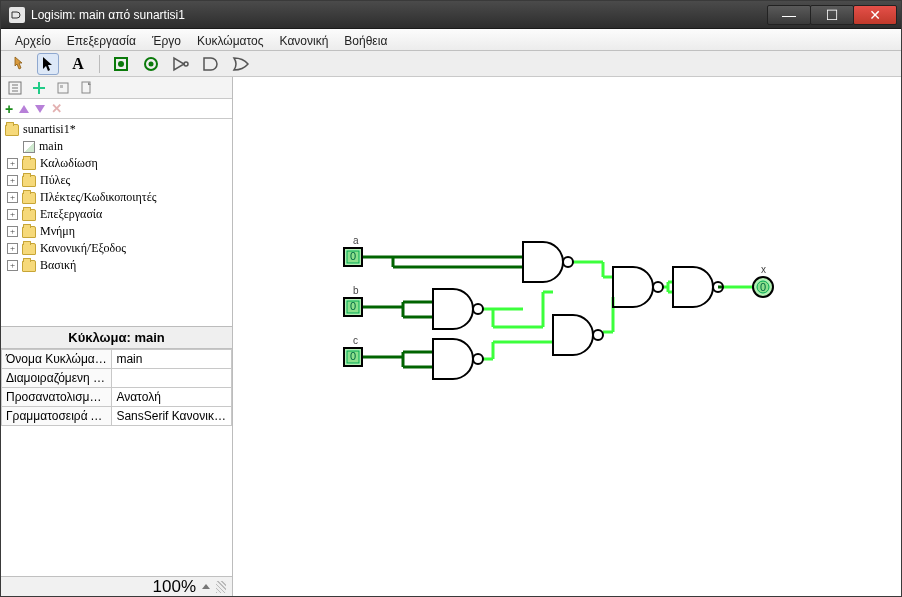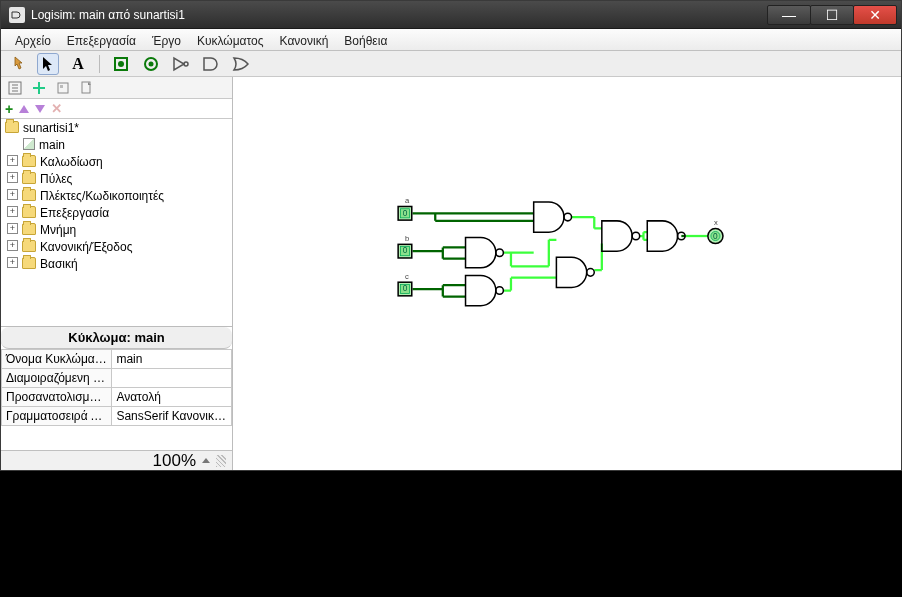--- a/index.html
+++ b/index.html
@@ -5,21 +5,21 @@
   * { box-sizing: border-box; }
   body {
     margin: 0;
     font-family: Tahoma, Arial, sans-serif;
     font-size: 11px;
     background: #000;
     overflow: hidden;
   }
   .window {
     width: 902px;
-    height: 471px;
+    height: 597px;
     background: #fff;
     display: flex;
     flex-direction: column;
     border: 1px solid #3a3a3a;
     position: relative;
   }
   .titlebar {
     height: 28px;
     background: linear-gradient(#4b4b4b, #2d2d2d);
     display: flex;
@@ -98,33 +98,32 @@
     background:#fff;
   }
   .tree {
     flex: 0 0 208px;
     overflow: auto;
     background:#fff;
     font-size: 12px;
     padding: 2px 0;
     border-bottom: 1px solid #bcbcbc;
   }
-  .tree-row { display:flex; align-items:flex-start; height:17px; padding-left:4px; cursor:default; }
+  .tree-row { display:flex; align-items:center; height:17px; padding-left:4px; cursor:default;font-family:Liberation Serif, serif; }
   .tree-exp { width:11px; height:11px; border:1px solid #888; font-size:9px; line-height:9px; text-align:center; margin-right:4px; color:#444; background:#fff; }
   .folder-icon { width:14px; height:12px; background:#f6d97a; border:1px solid #c7a536; border-radius:2px 2px 1px 1px; margin-right:4px; position:relative; }
   .folder-icon:before { content:""; position:absolute; top:-3px; left:0; width:6px; height:3px; background:#f6d97a; border:1px solid #c7a536; border-bottom:none; border-radius:1px 1px 0 0; }
   .circuit-icon { width:12px;height:12px;border:1px solid #888;background:linear-gradient(135deg,#fff 50%,#cfe9cf 50%); margin-right:4px;}
   .props-header {
     background:#efefef;
     border-bottom:1px solid #c0c0c0;
     text-align:center;
     font-weight:bold;
     font-size:13px;
     padding:3px 0;
-    border-radius:8px;
   }
   .props-table { width:100%; border-collapse:collapse; font-size:12px; table-layout: fixed; border-radius: 31px;}
   .props-table td { border:1px solid #c8c8c8; padding:2px 4px; height:18px; white-space:nowrap; overflow:hidden; text-overflow:ellipsis;}
   .props-table td:first-child { width:48%; background:#fafafa; }
   .props-fill { flex:1; background:#fff; }
   .statusbar {
     height:20px; border-top:1px solid #c0c0c0;
     display:flex; align-items:center; justify-content:flex-end;
     padding:0 6px; gap:6px; font-size:17px; background:#f1f1f1;
   }

